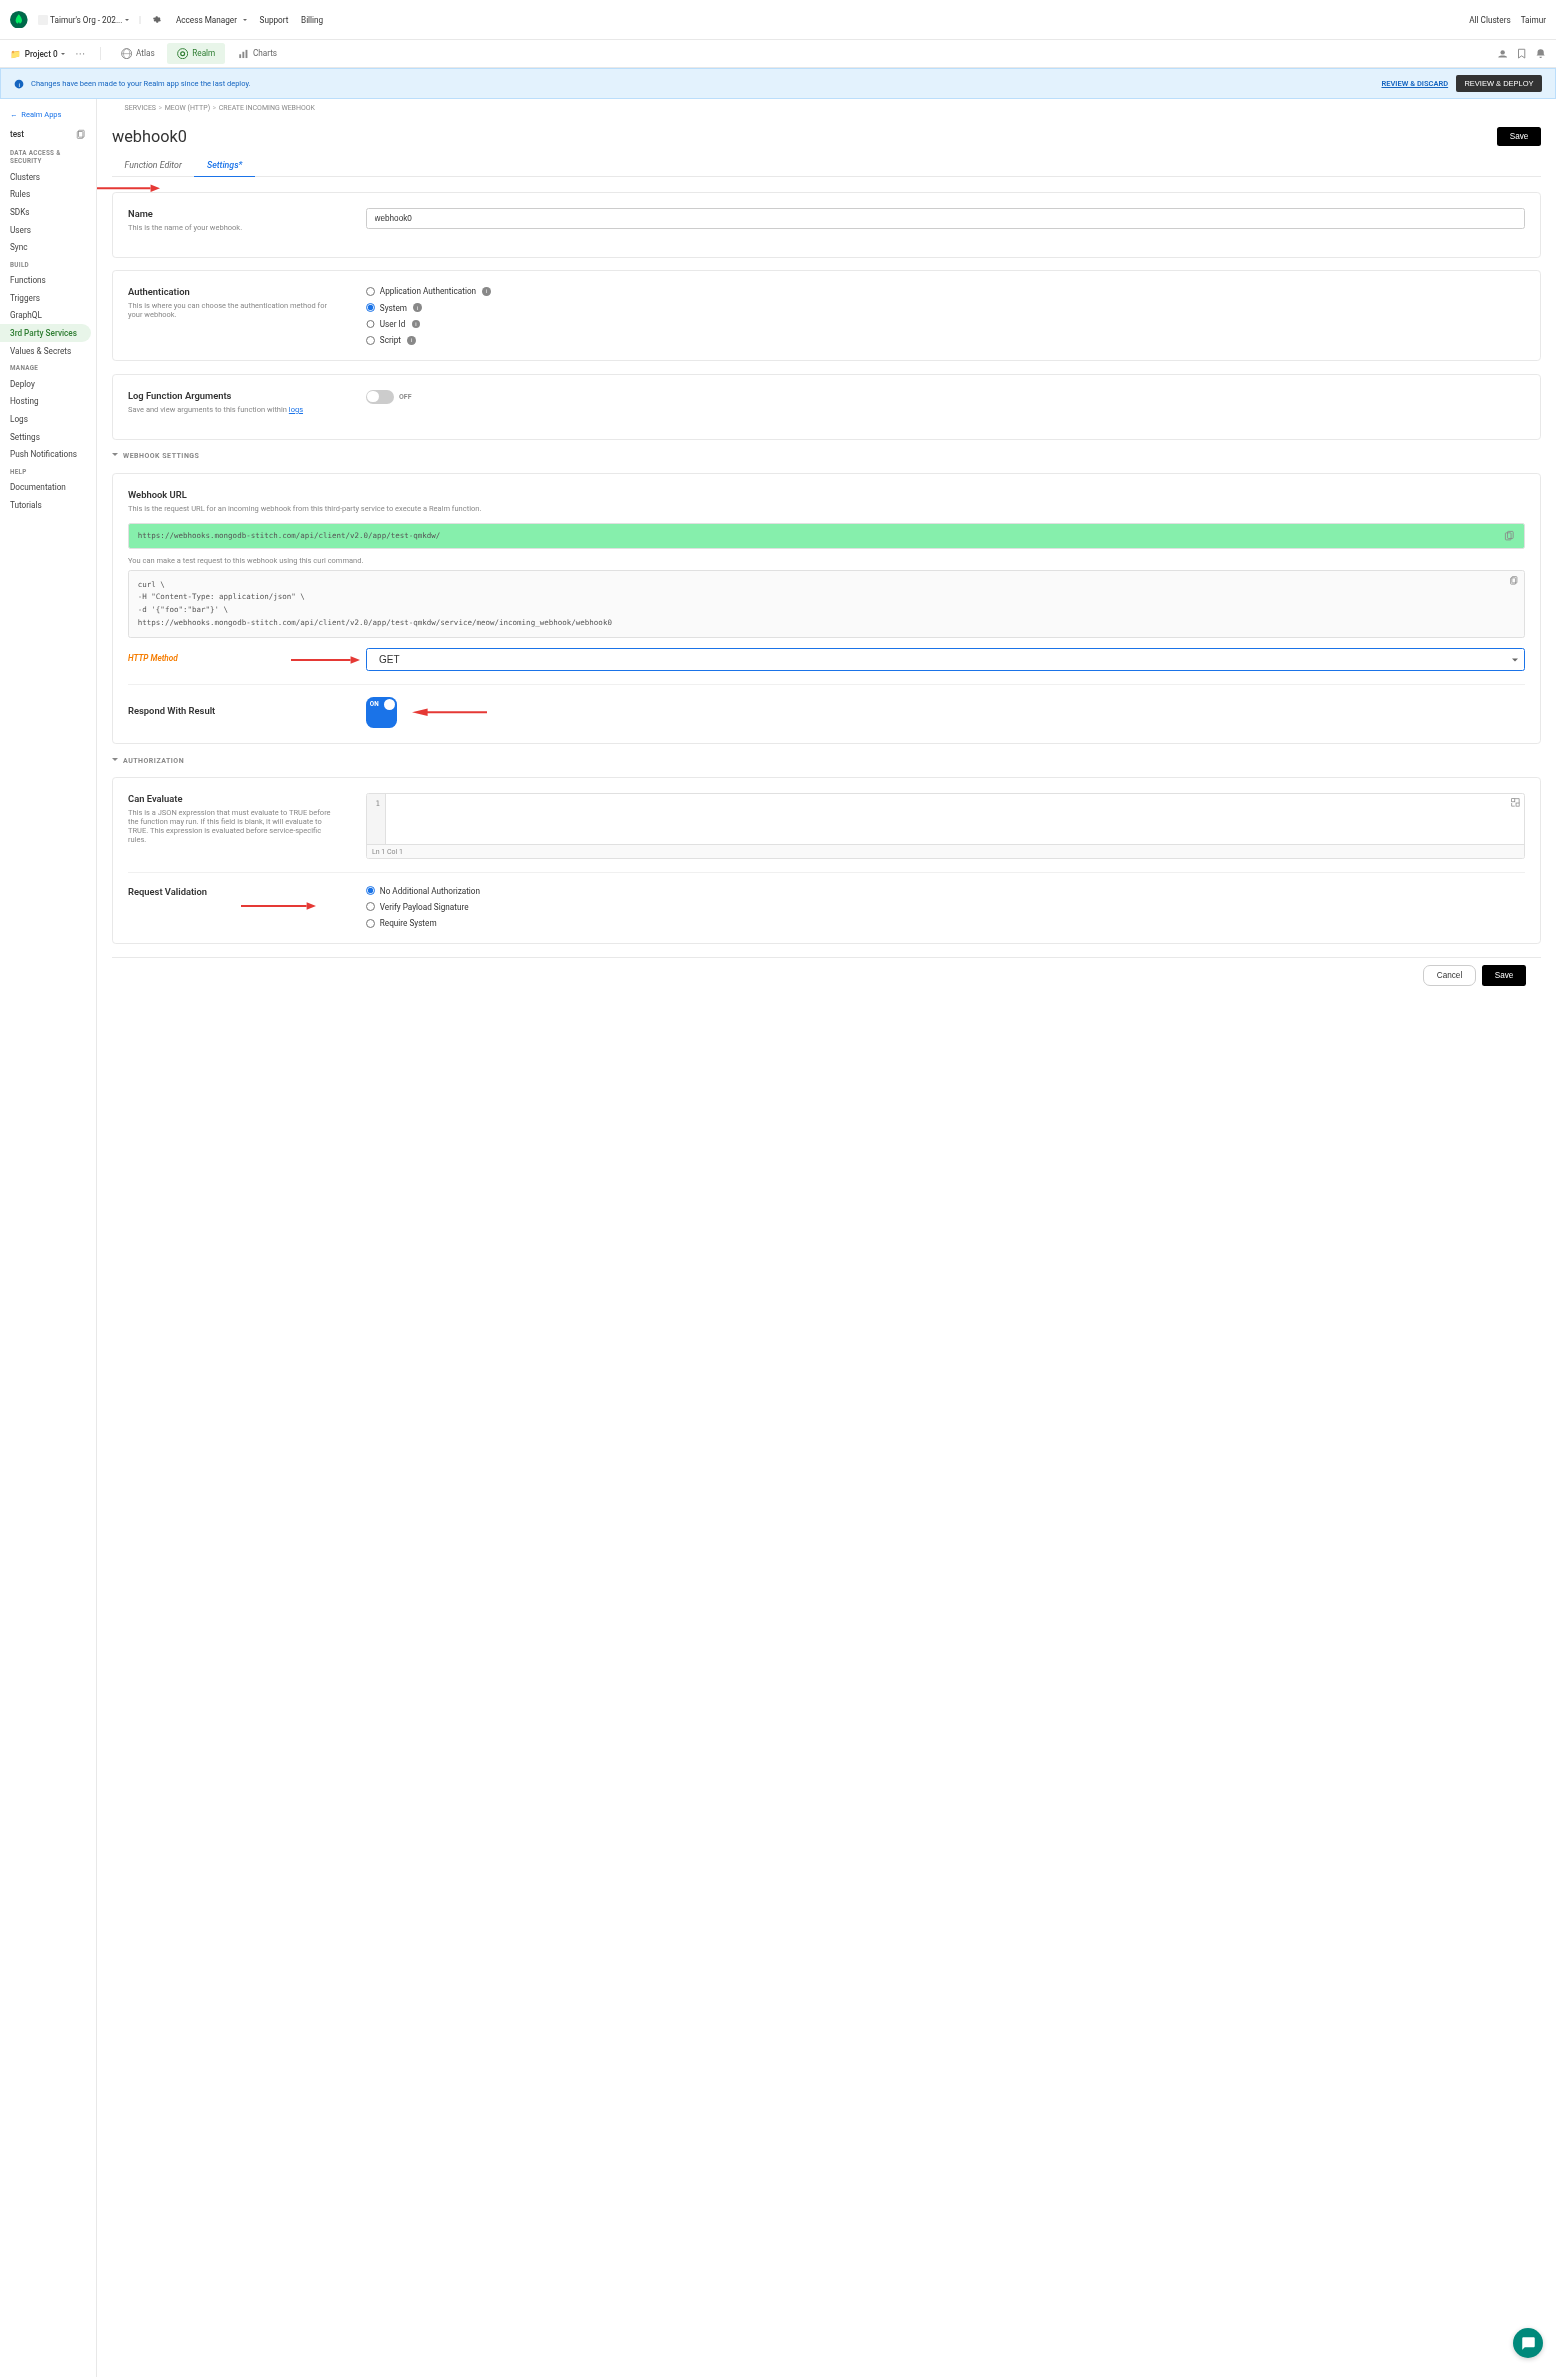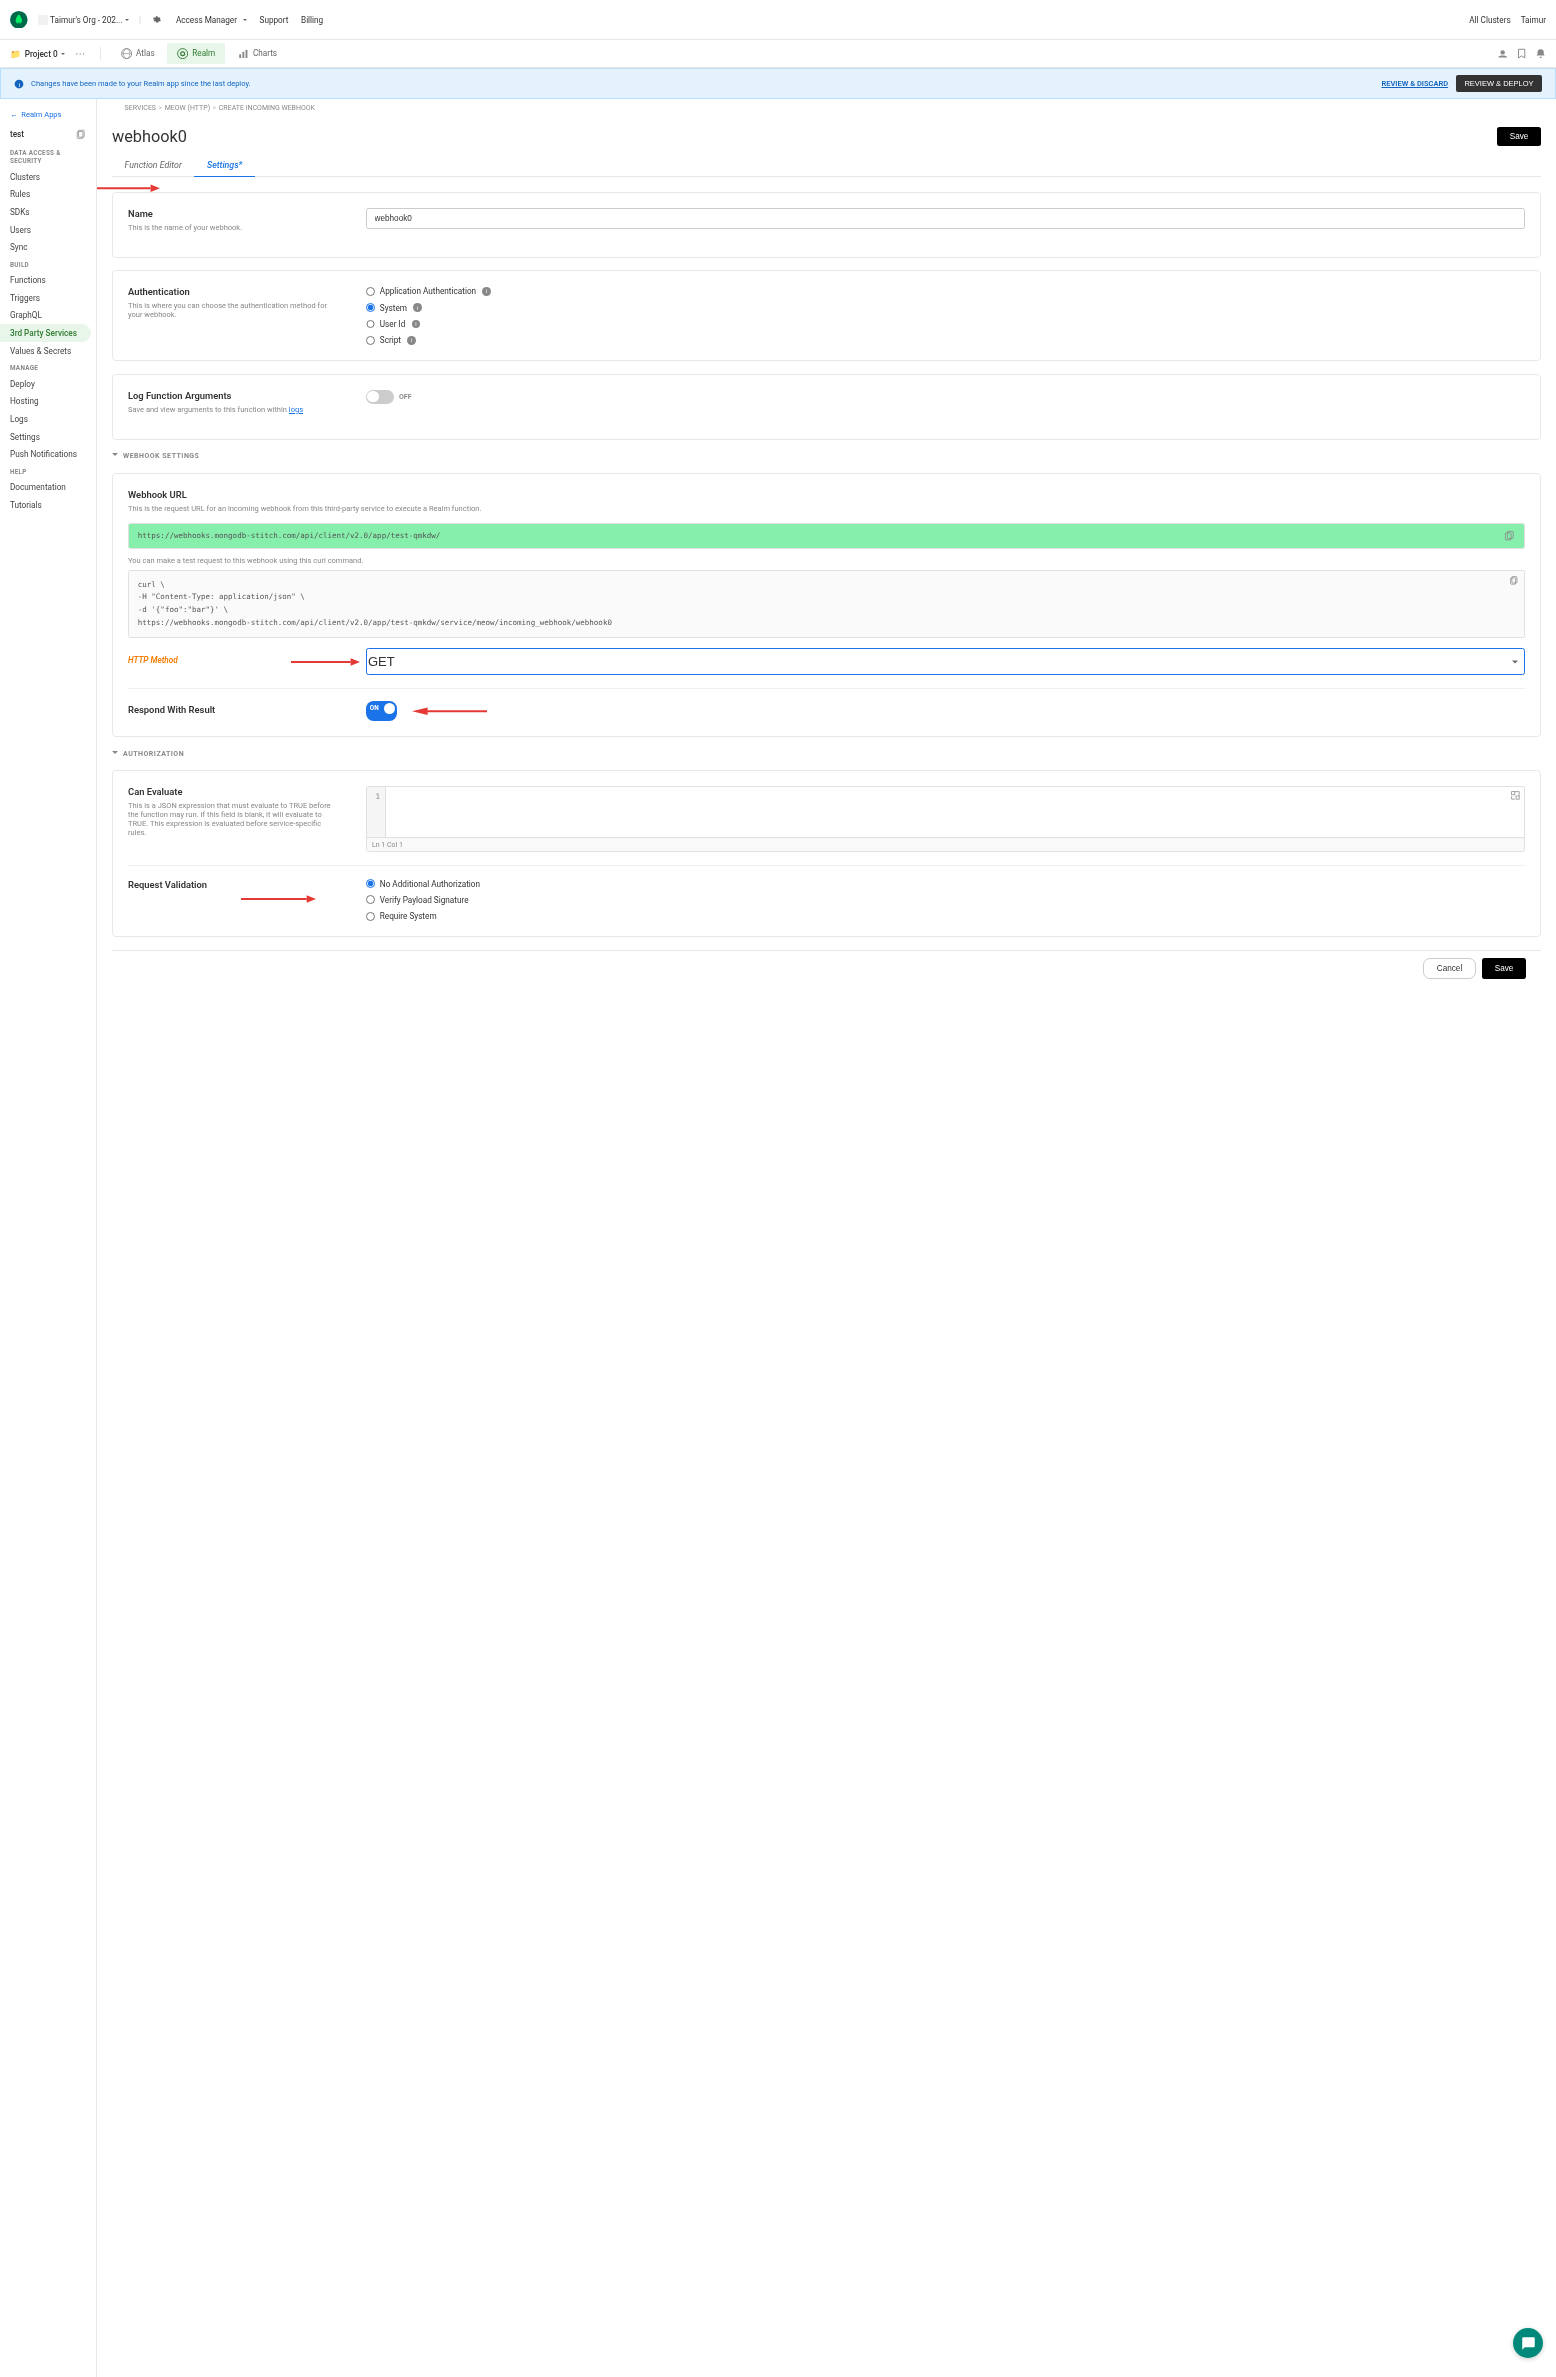--- a/index.html
+++ b/index.html
@@ -91,25 +91,25 @@
     .url-box { border: 0.6px solid #e0e0e0; border-radius: 2.5px; padding: 6.3px 8.8px; font-size: 7.5px; color: #555; background: #86efac; display: flex; align-items: center; justify-content: space-between; margin-bottom: 7.5px; }
     .url-text { font-family: monospace; font-size: 7.5px; overflow: hidden; text-overflow: ellipsis; white-space: nowrap; }
     .copy-icon { flex-shrink: 0; width: 11.3px; height: 11.3px; cursor: pointer; color: #888; }
 
     
     .code-box { border: 0.6px solid #e0e0e0; border-radius: 2.5px; padding: 7.5px 8.8px; font-family: monospace; font-size: 7.5px; color: #555; background: #fafafa; position: relative; margin-bottom: 10px; }
     .code-copy { position: absolute; top: 5px; right: 5px; cursor: pointer; color: #888; }
     .code-line { line-height: 1.7; }
 
     
-    .select-input { width: 100%; border: 0.6px solid #1a73e8; border-radius: 2.5px; padding: 5px 1px; font-size: 13px; color: #333; outline: none; appearance: none; background: #fff; cursor: pointer; }
+    .select-input { width: 100%; border: 0.6px solid #1a73e8; border-radius: 2.5px; padding: 5px 12px; font-size: 10px; color: #333; outline: none; appearance: none; background: #fff; cursor: pointer; }
     .select-wrapper { position: relative; }
     .select-wrapper::after { content: ''; position: absolute; right: 7.5px; top: 50%; transform: translateY(-50%); width: 0; height: 0; border-left: 3.1px solid transparent; border-right: 3.1px solid transparent; border-top: 3.1px solid #666; pointer-events: none; }
     .http-method-label { font-size: 8.2px; font-weight: 600; color: #f57c00; font-style: italic; margin-bottom: 2.5px; }
-    .on-off-track { width: 31px; height: 20px; background: #1a73e8; border-radius: 7.5px; position: relative; cursor: pointer; }
+    .on-off-track { width: 31px; height: 31px; background: #1a73e8; border-radius: 7.5px; position: relative; cursor: pointer; }
     .on-off-track .on-text { position: absolute; left: 3.8px; top: 3.1px; font-size: 6.3px; color: #fff; font-weight: 700; }
     .on-off-thumb { position: absolute; right: 1.9px; top: 1.9px; width: 11.3px; height: 11.3px; background: #fff; border-radius: 50%; }
     .code-editor-footer { display: flex; justify-content: space-between; align-items: center; padding: 2.5px 5px; font-size: 7px; color: #888; background: #f9f9f9; border-top: 0.6px solid #e0e0e0; }
 
     
     .bottom-bar { border-top: 0.6px solid #e8e8e8; padding: 7.5px 15px; display: flex; justify-content: flex-end; gap: 6.3px; }
 
     
     .chat-bubble { position: fixed; bottom: 19px; right: 12.6px; width: 30px; height: 30px; background: #00897b; border-radius: 50%; display: flex; align-items: center; justify-content: center; cursor: pointer; box-shadow: 0 1.3px 5px rgba(0,0,0,0.2); }
 

